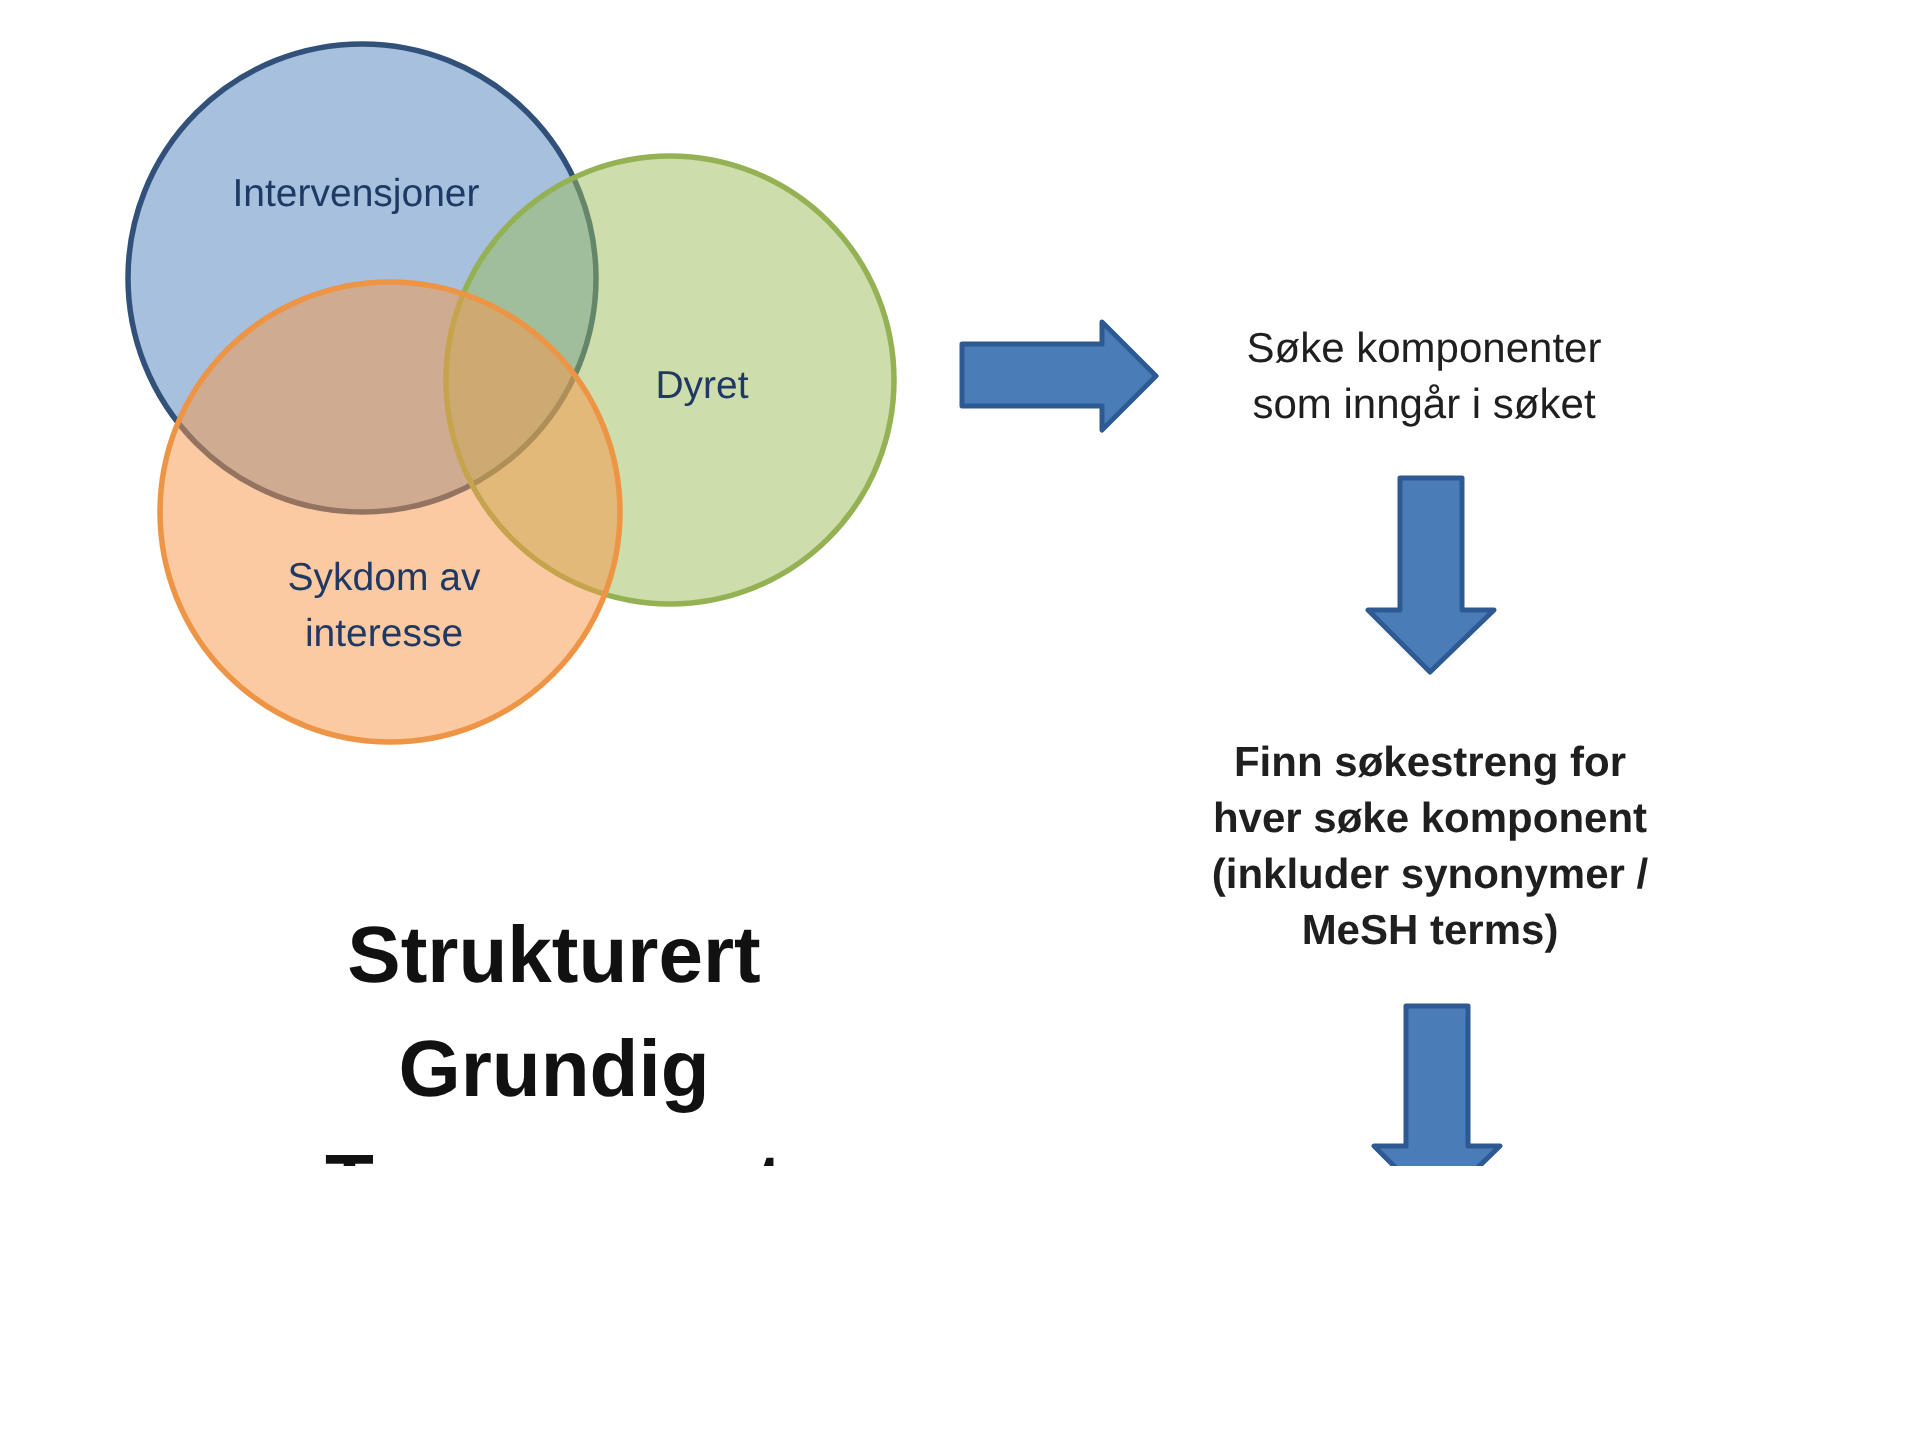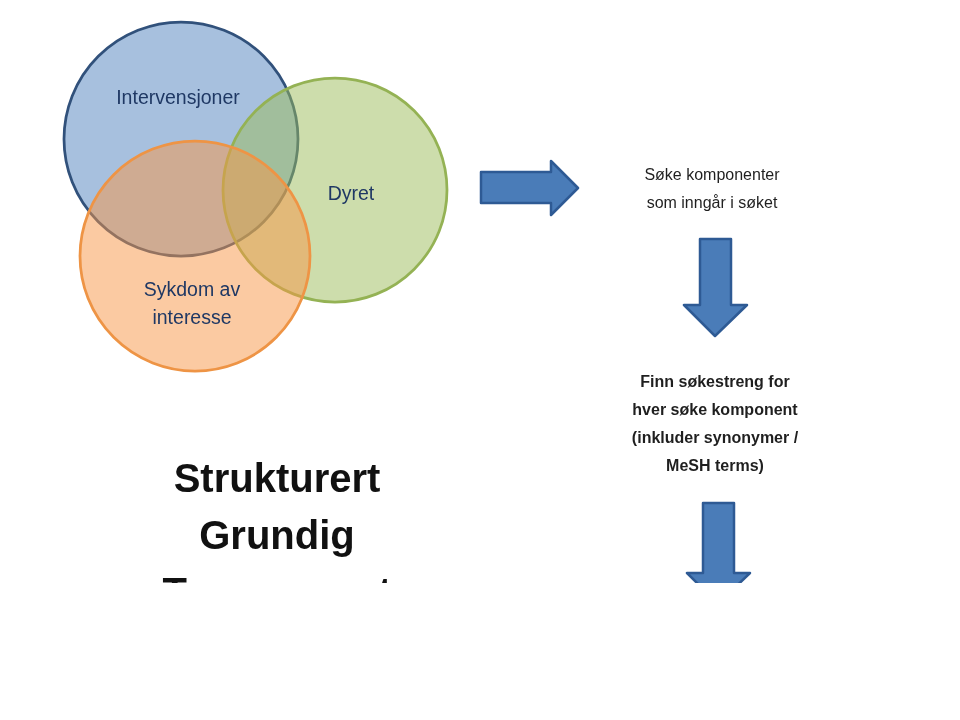--- a/index.html
+++ b/index.html
@@ -42,21 +42,21 @@
     white-space: pre-line;
     text-align: center;
   }
   .venn-label {
     color: var(--venn_label_color);
     font-size: 19.5px;
     line-height: 28px;
   }
   .flow-text {
     color: #1f1f1f;
-    font-size: 16px;
+    font-size: 21px;
     line-height: 28px;
   }
   .slogan {
     color: #111111;
     font-size: 40px;
     font-weight: bold;
     line-height: 57px;
   }
 </style>
 </head>

